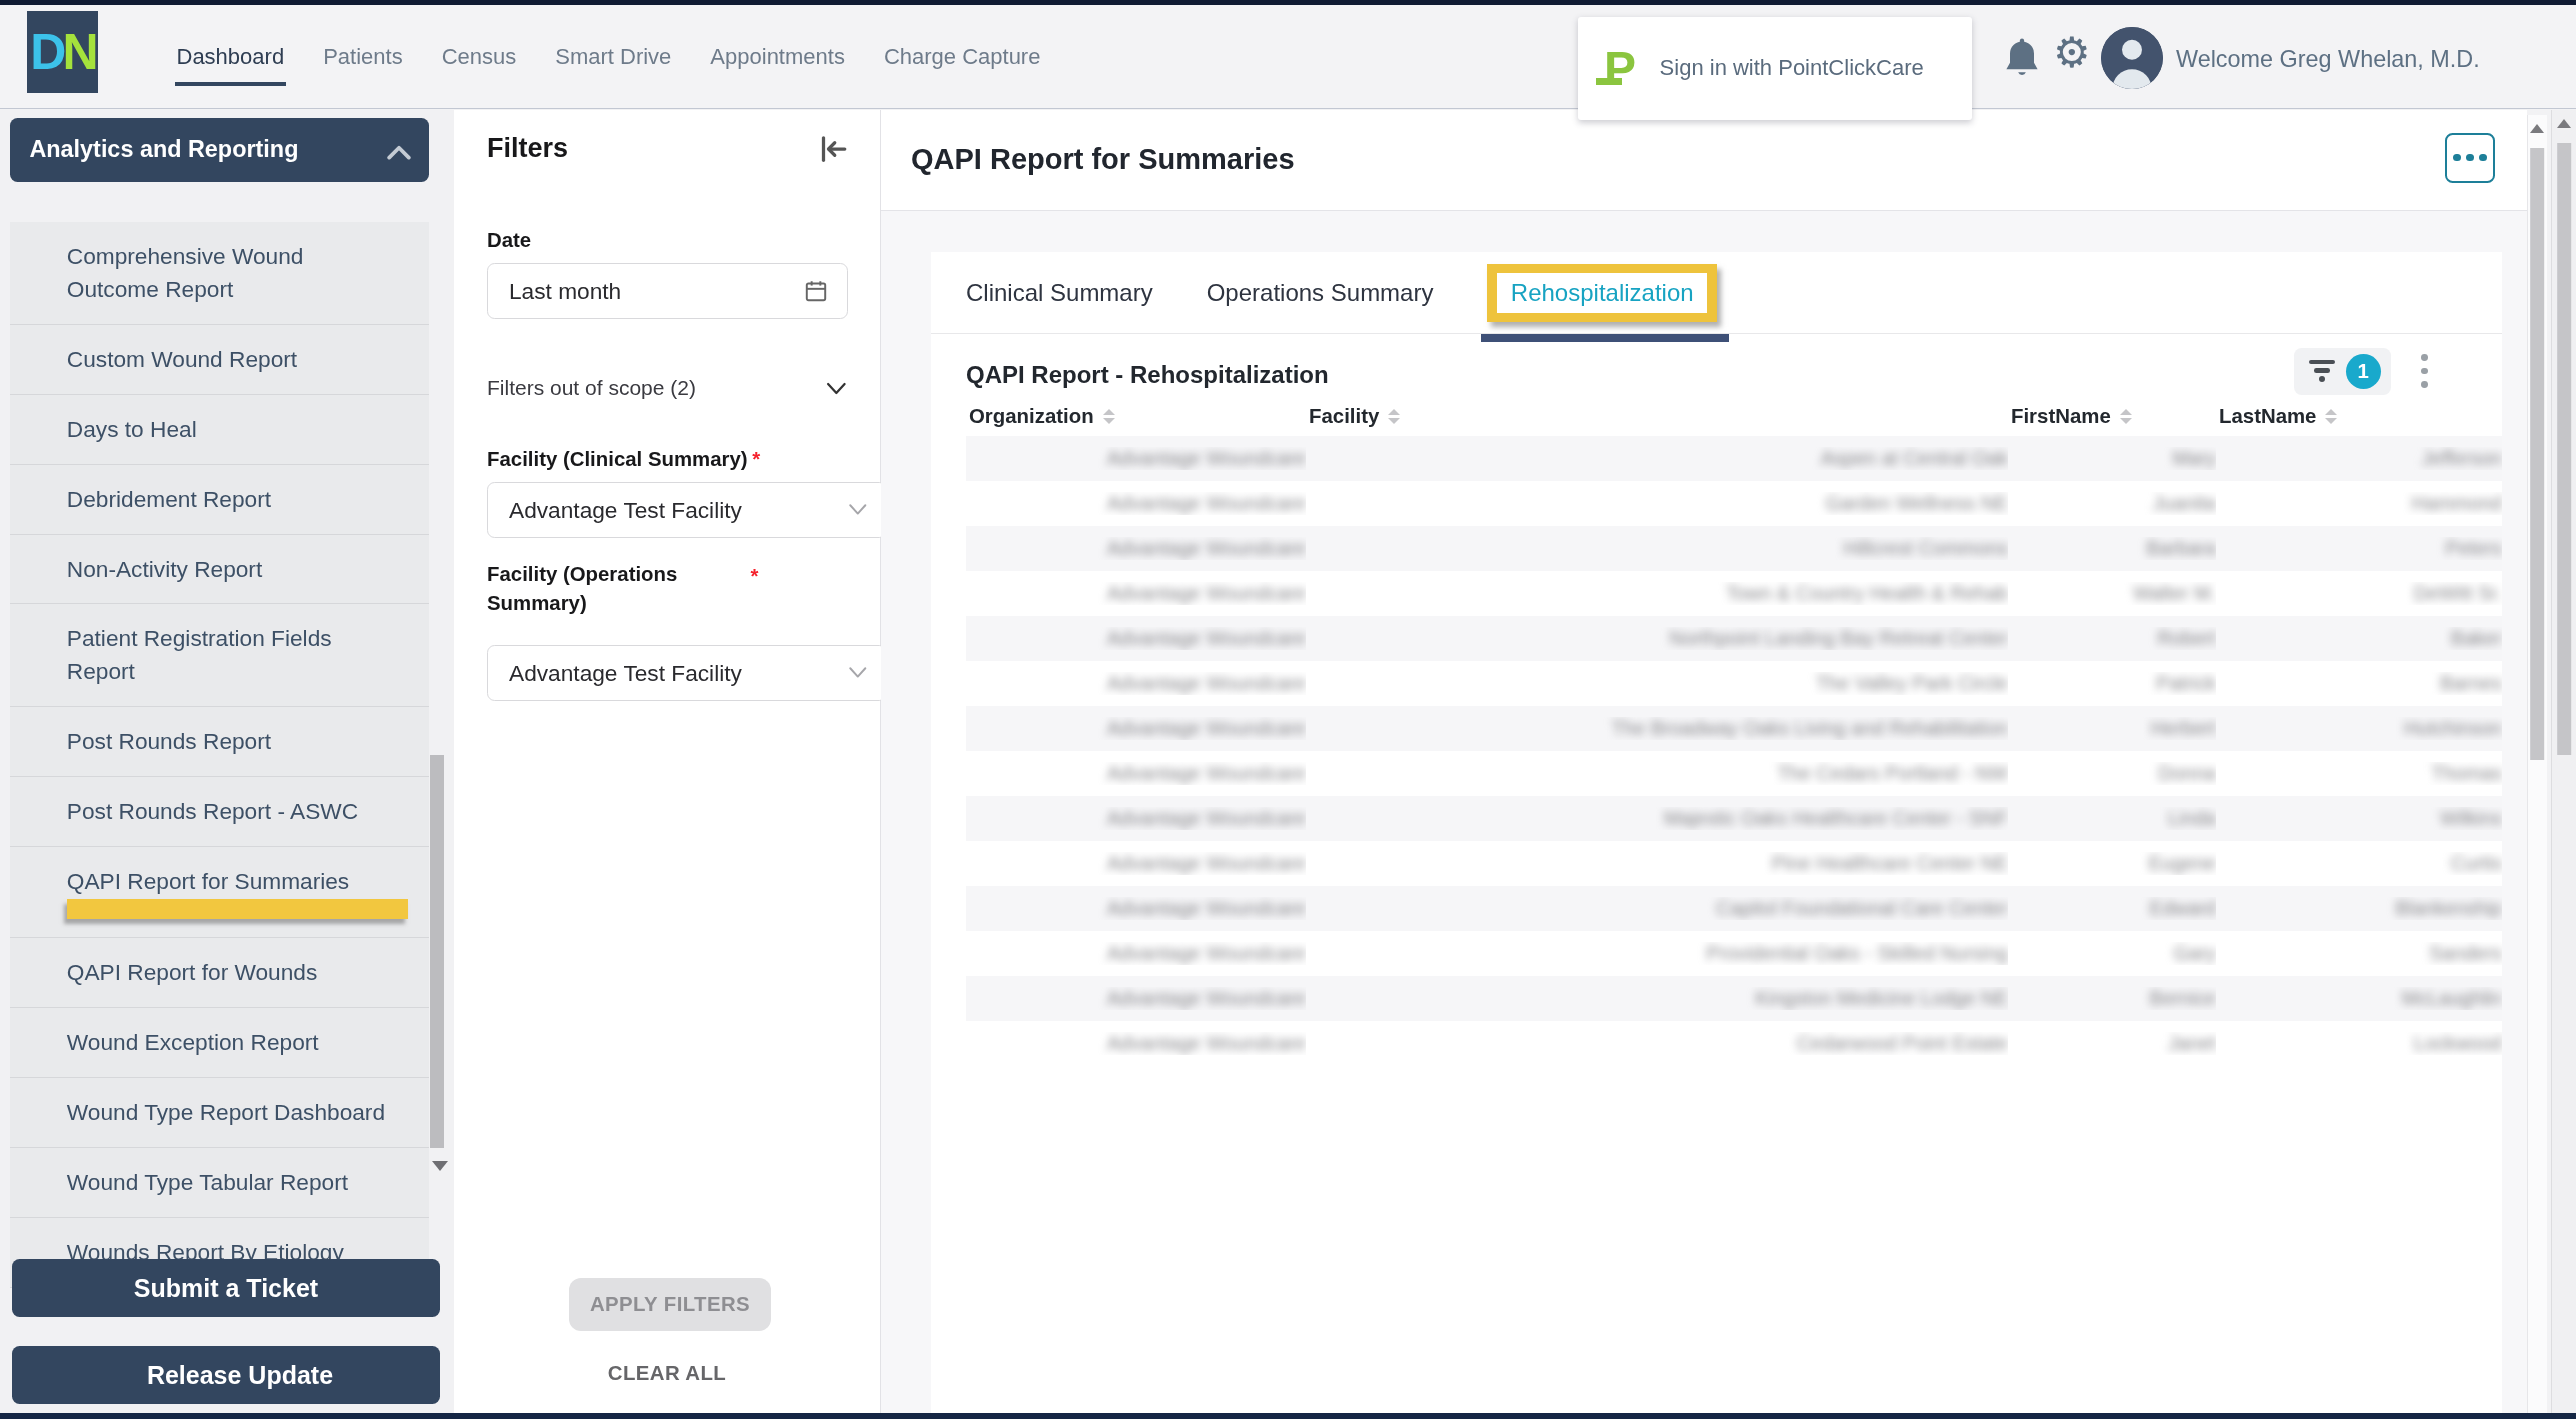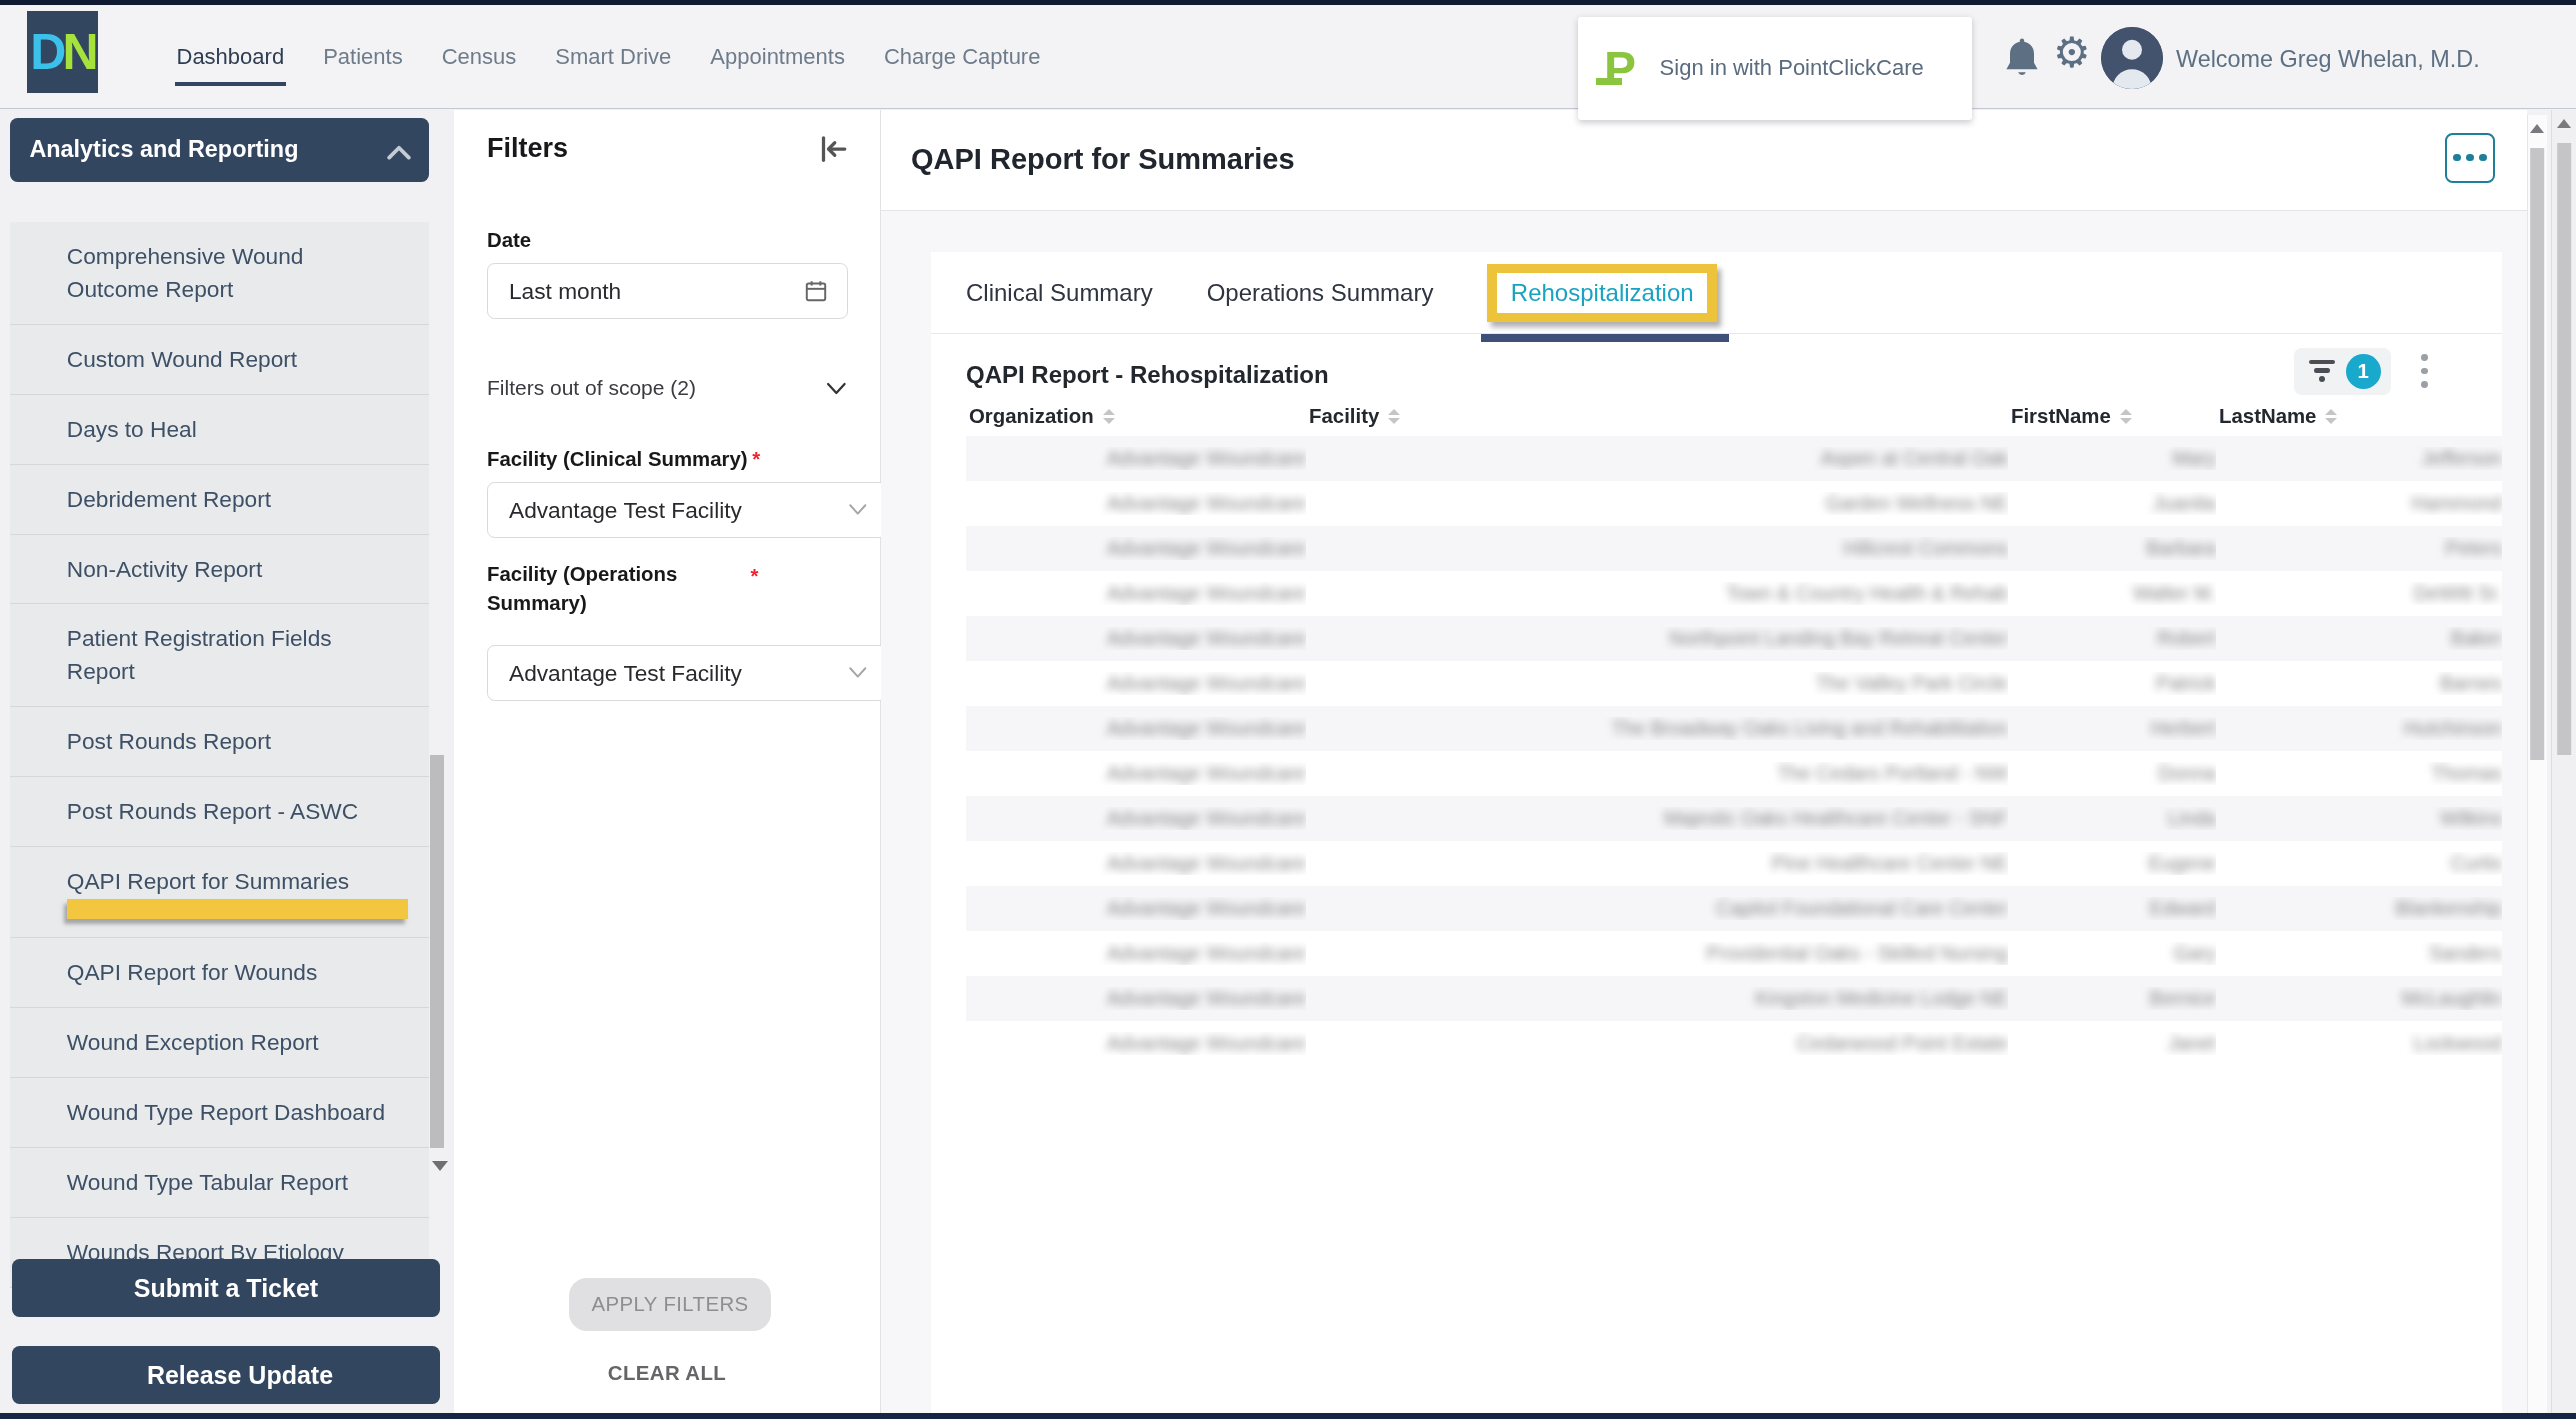--- a/index.html
+++ b/index.html
@@ -54,21 +54,21 @@
   .scope-row { position:absolute; left:33px; top:266px; width:361px; display:flex; align-items:center; cursor:pointer; }
   .scope-row .txt { font-size:21px; color:#3a3a40; flex:1; }
   .fac1-label { position:absolute; left:33px; top:338px; }
   .req { color:#f5222d; font-size:20.4px; font-weight:700; margin-left:4.5px; }
   .sel1 { top:372px; }
   .fac2-label { position:absolute; left:33px; top:450px; width:272px; line-height:1.4; }
   .req-abs { position:absolute; left:292px; top:455px; }
   .sel2 { top:535px; }
   .select { position:absolute; left:33px; width:400px; height:56px; border:1.5px solid #d9d9dc; border-radius:7.6px; background:#fff; display:flex; align-items:center; padding:0 18px 0 21px; cursor:pointer;gap:42px; }
   .select .val { font-size:22.7px; color:#2a2a2e; flex:1; }
-  .apply-btn { position:absolute; left:115px; top:1168px; width:202px; height:53px; background:#e0e0e2; border-radius:18px; border:none; color:#8e8e92; font-size:20.4px; font-weight:400; letter-spacing:0.4px; display:flex; align-items:center; justify-content:center; cursor:pointer; }
+  .apply-btn { position:absolute; left:115px; top:1168px; width:202px; height:53px; background:#e0e0e2; border-radius:12px; border:none; color:#8e8e92; font-size:20.4px; font-weight:700; letter-spacing:0.4px; display:flex; align-items:center; justify-content:center; cursor:pointer; }
   .clear-btn { position:absolute; left:0; top:1252px; width:100%; text-align:center; font-size:20.4px; font-weight:700; color:#666669; letter-spacing:0.4px; cursor:pointer; }
 
   
   .main { position:absolute; left:881px; top:110px; width:1646px; bottom:6.8px; background:#f7f7f9; }
   .title-band { position:absolute; left:0; top:0; width:100%; height:101px; background:#ffffff; border-bottom:0.8px solid #e4e4e8; }
   .page-title { position:absolute; left:30px; top:33px; font-size:29px; font-weight:700; color:#21262e; }
   .more-btn { position:absolute; right:32px; top:22.7px; width:50px; height:50px; border:2.3px solid #1d7f99; border-radius:7.6px; background:#fff; display:flex; align-items:center; justify-content:center; gap:5.3px; cursor:pointer; }
   .more-btn i { width:7.6px; height:7.6px; border-radius:50%; background:#1d7f99; }
 
   .card { position:absolute; left:50px; top:142px; right:25px; bottom:0; background:#ffffff; }

